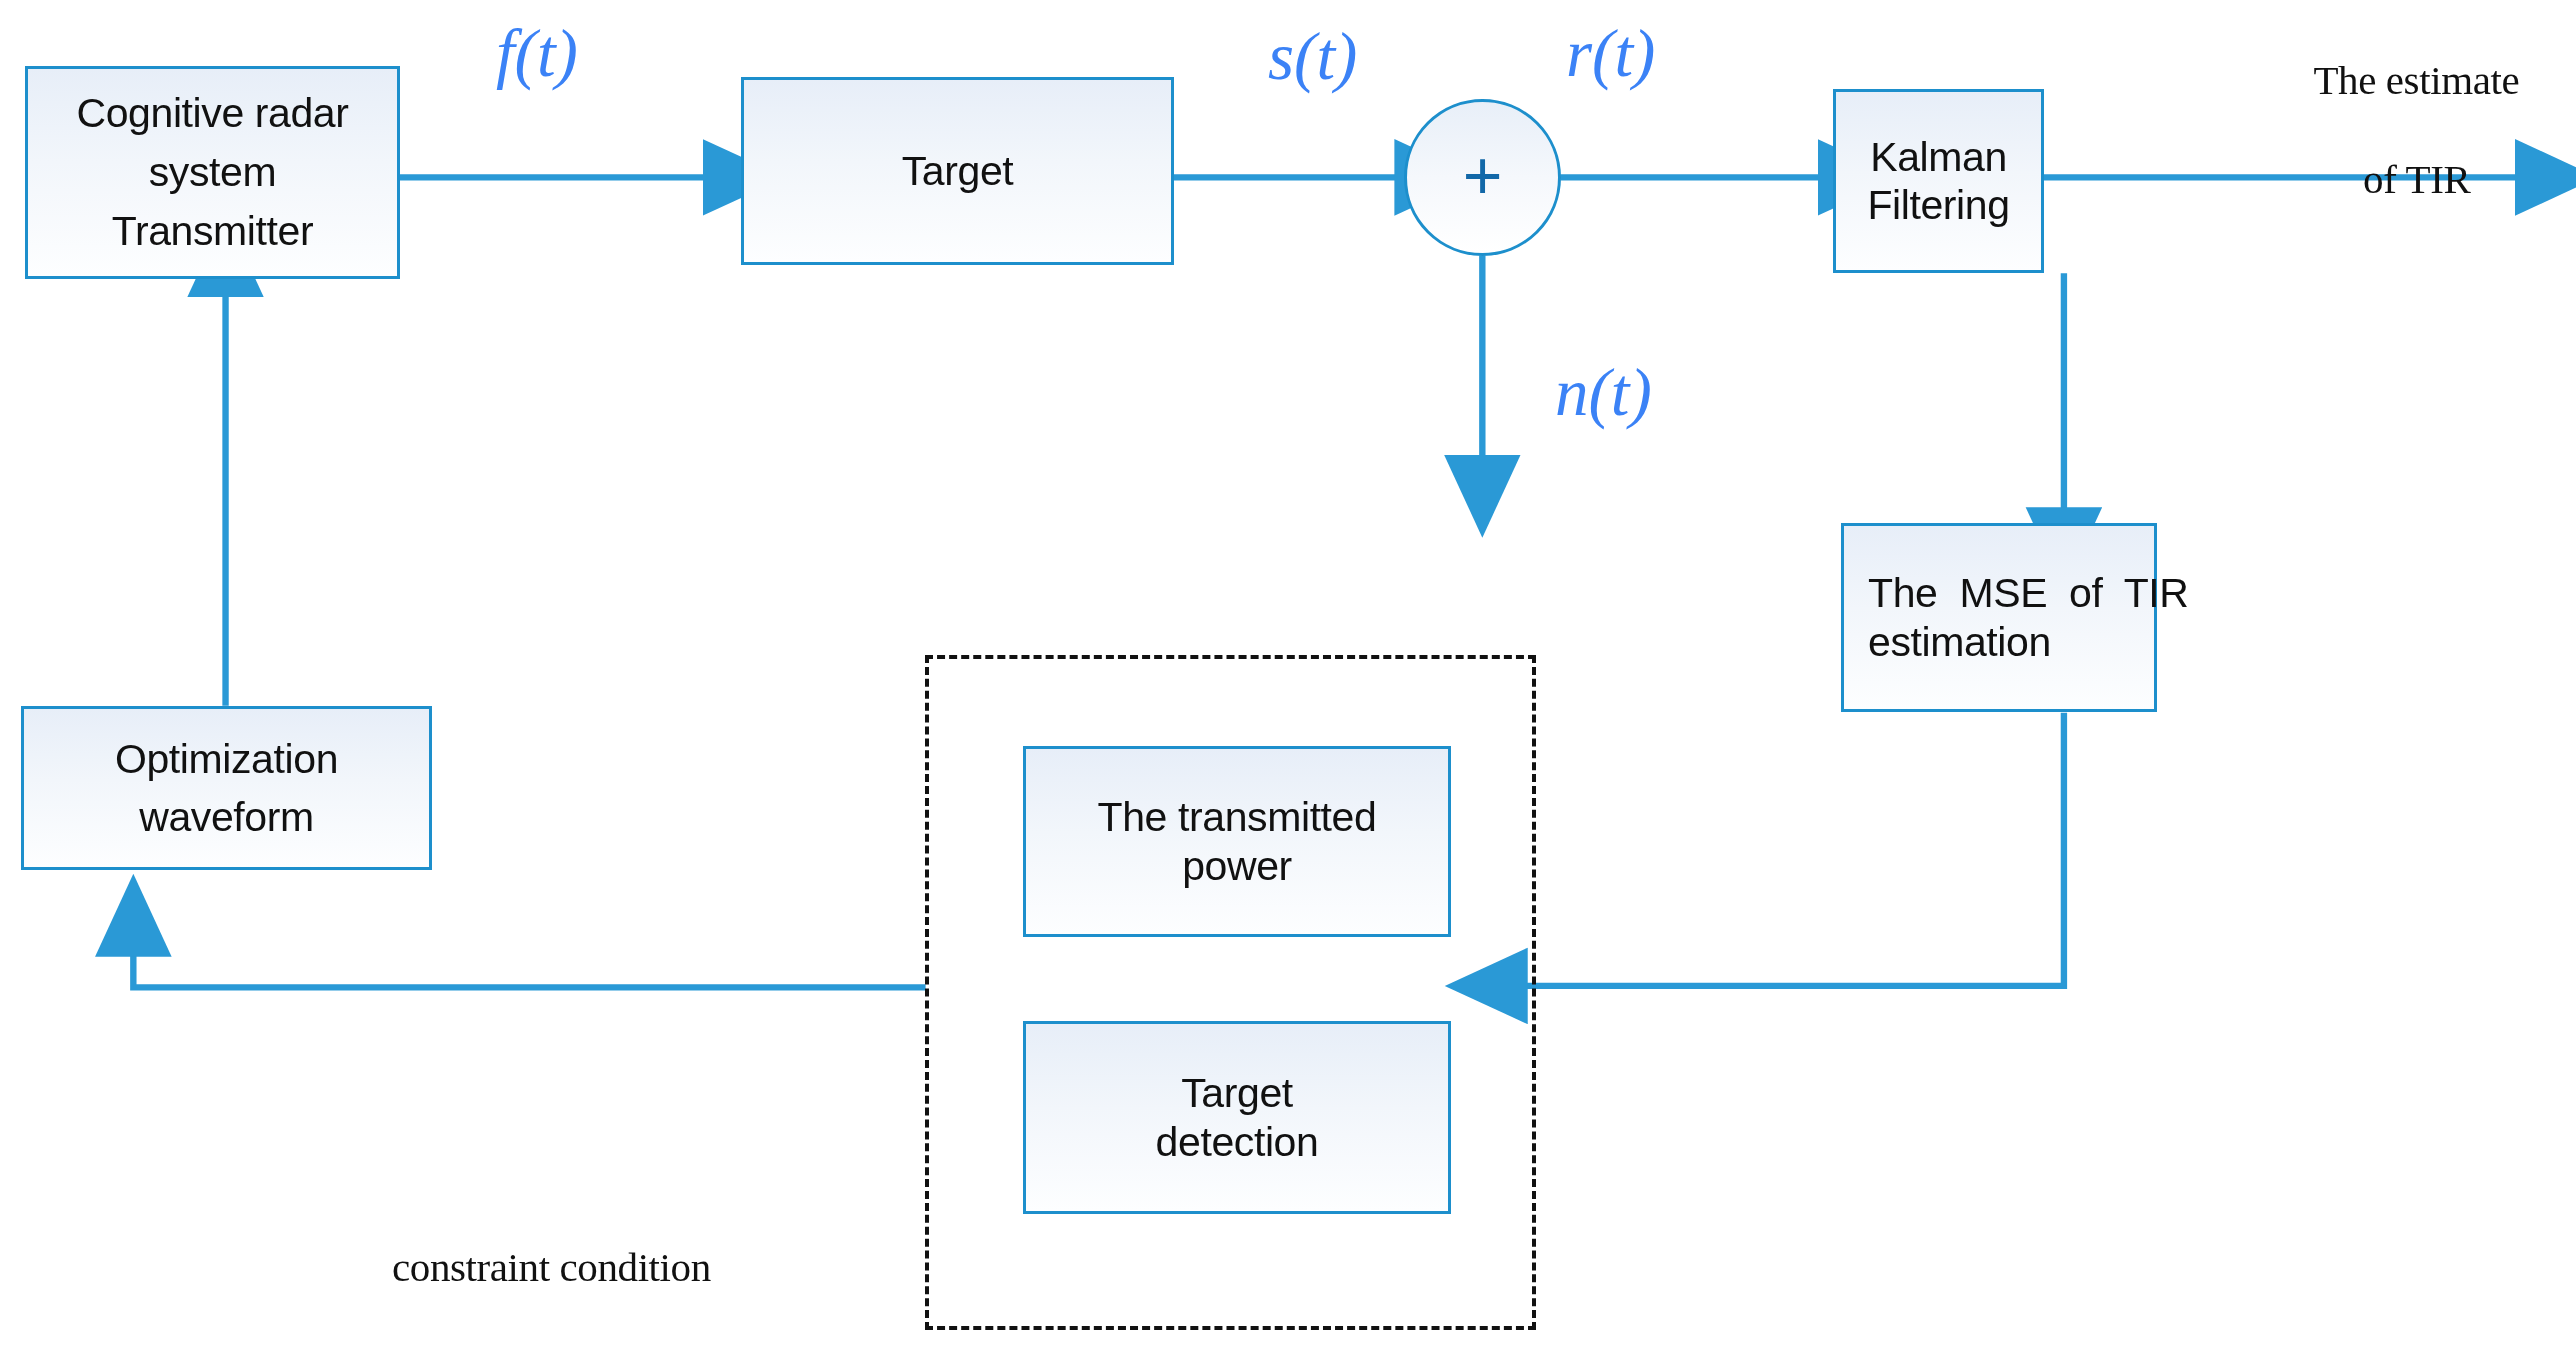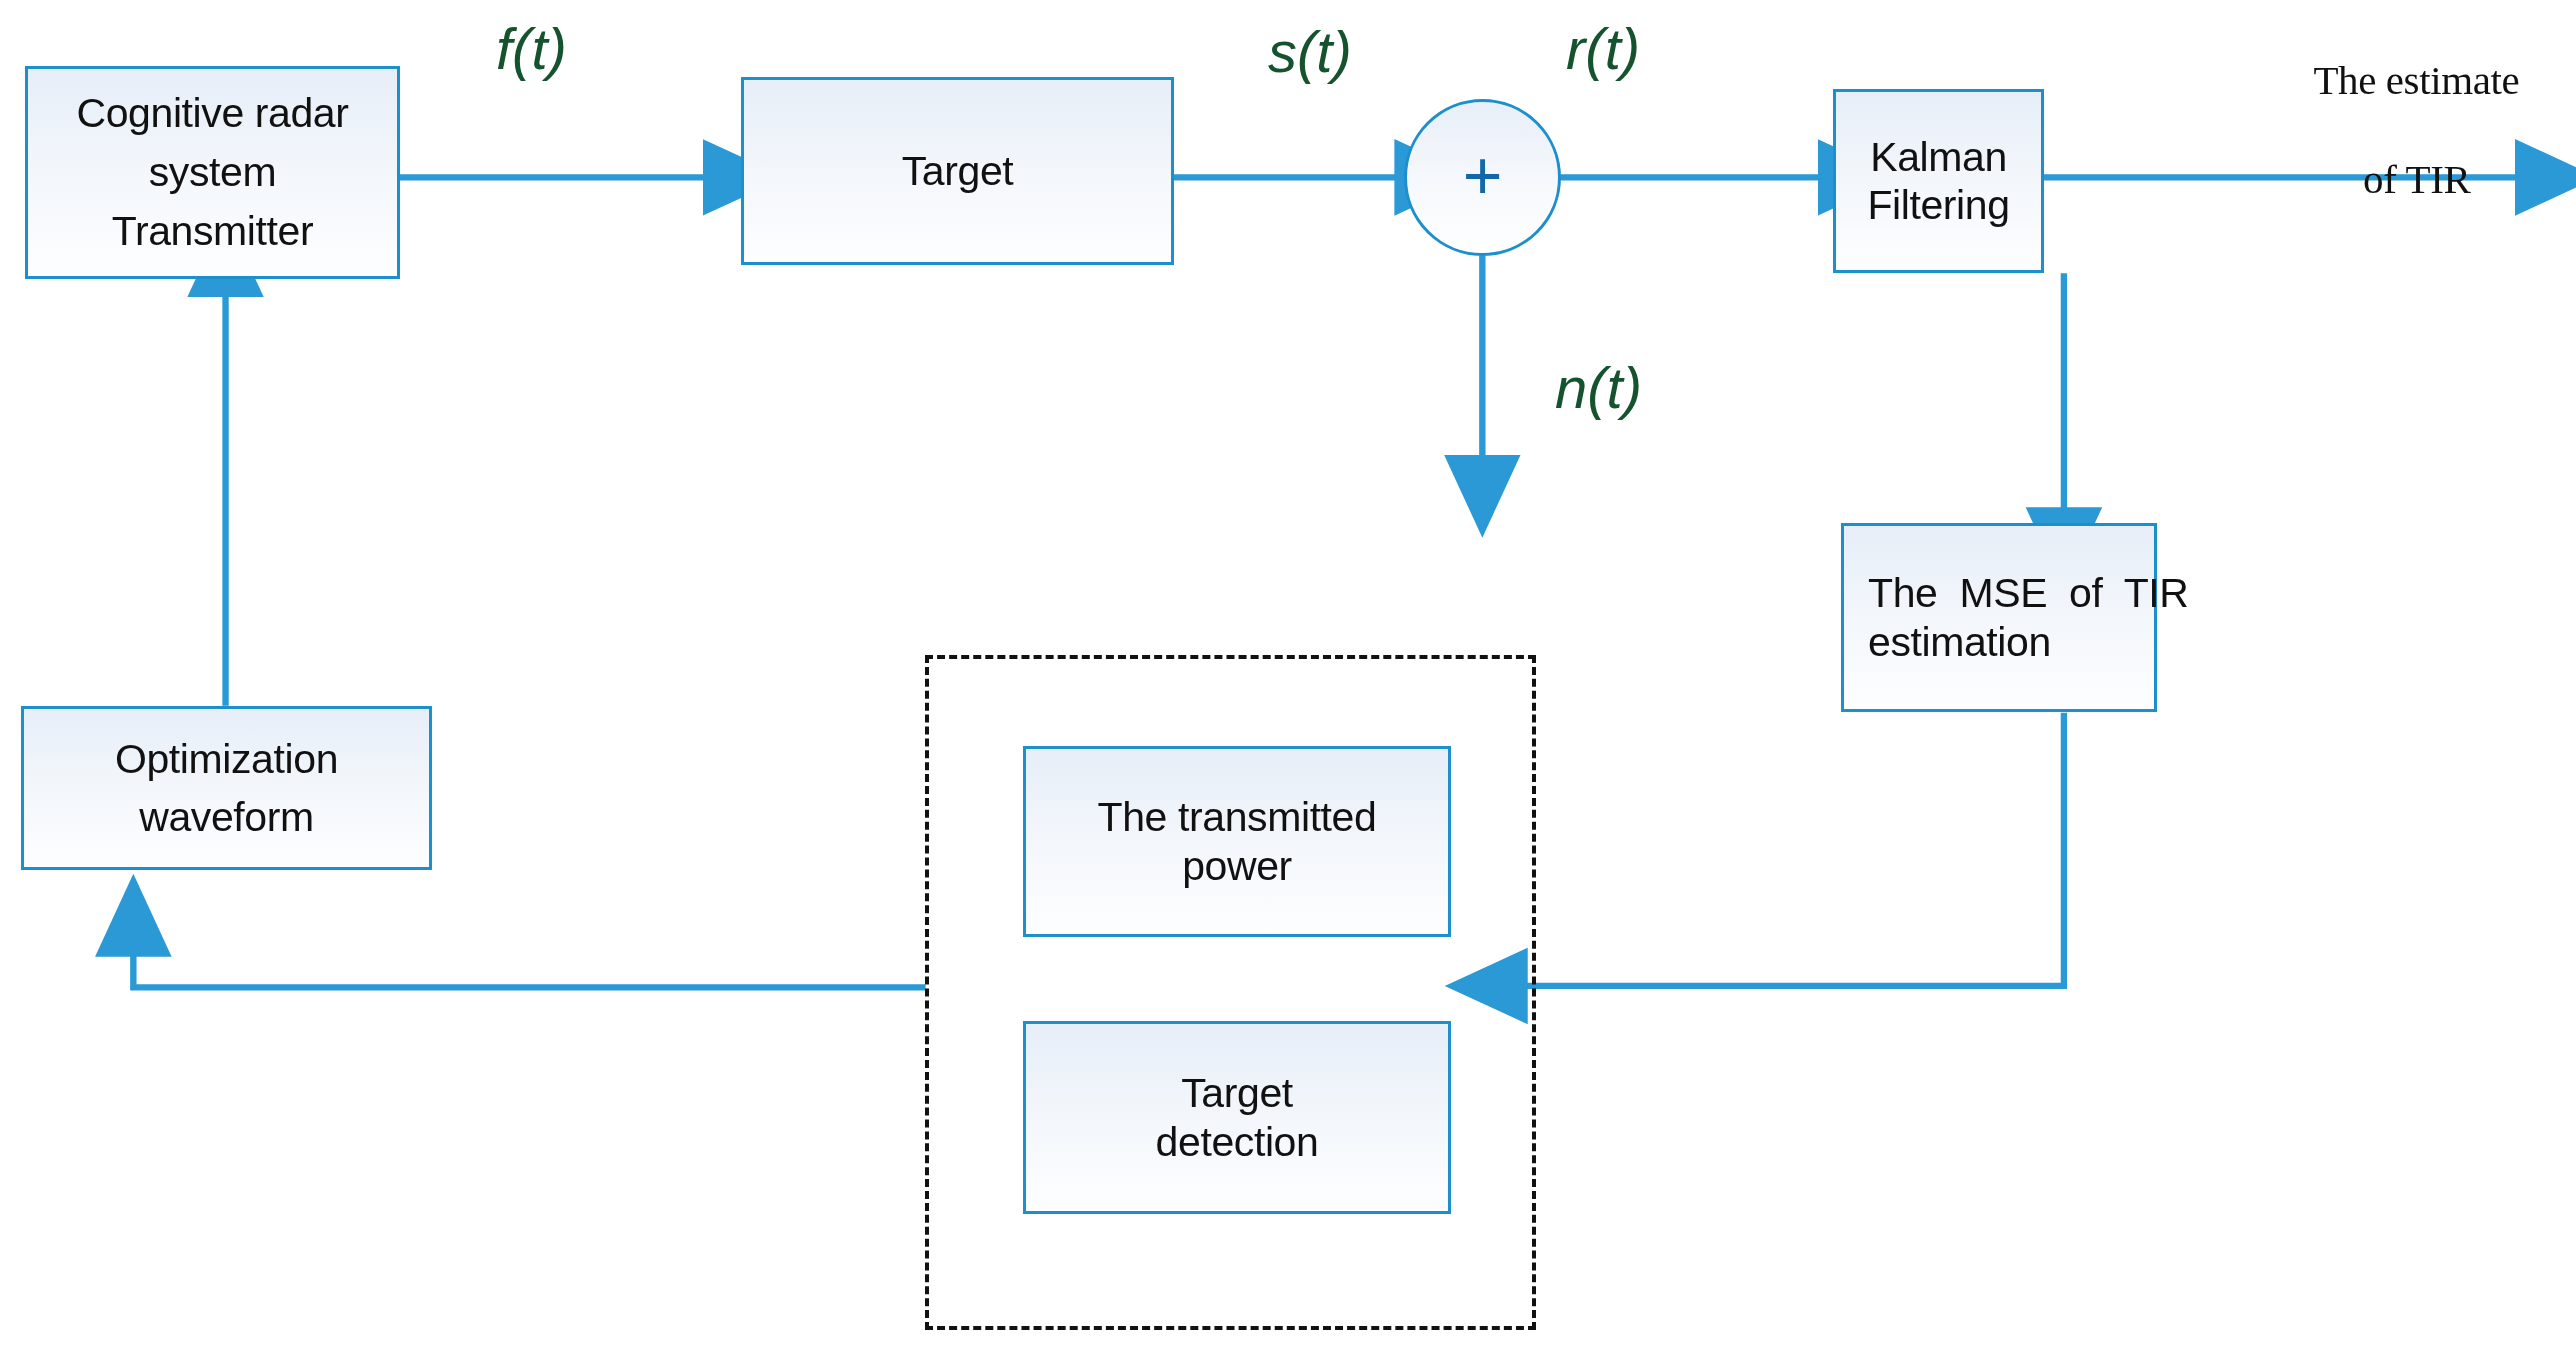--- a/index.html
+++ b/index.html
@@ -50,24 +50,24 @@
     color: #111111;
     font-family: Liberation Serif, serif;
     font-size: 41px;
     line-height: 1.2;
     white-space: pre;
     text-align: center;
     letter-spacing: -0.4px;
   }
   .mathlabel {
     position: absolute;
-    color: #14532d;
-    font-family: Liberation Sans, sans-serif;
+    color: #3b82f6;
+    font-family: Liberation Serif, serif;
     font-style: italic;
-    font-size: 58px;
+    font-size: 67px;
     line-height: 1;
     white-space: pre;
   }
   .sumcircle {
     position: absolute;
     box-sizing: border-box;
     border: 3.5px solid #1d8fcc;
     border-radius: 50%;
     background: linear-gradient(to bottom, #e8eff8 0%, #f5f8fc 50%, #ffffff 100%);
     display: flex;
@@ -194,15 +194,16 @@
 
   <div class="mathlabel" style="left:1566px; top:20px;">r(t)</div>
 
   <div class="mathlabel" style="left:1555px; top:335px;margin-top:24px;">n(t)</div>
 
   <div class="freetext" style="left:2248px; top:7px; width:298px;">
     <span class="ln">The estimate</span><br>
     <span class="ln">of TIR</span>
   </div>
 
+  <div class="freetext" style="left:392px; top:1243px;">constraint condition</div>
 
 </div>
 
 
 </body></html>

